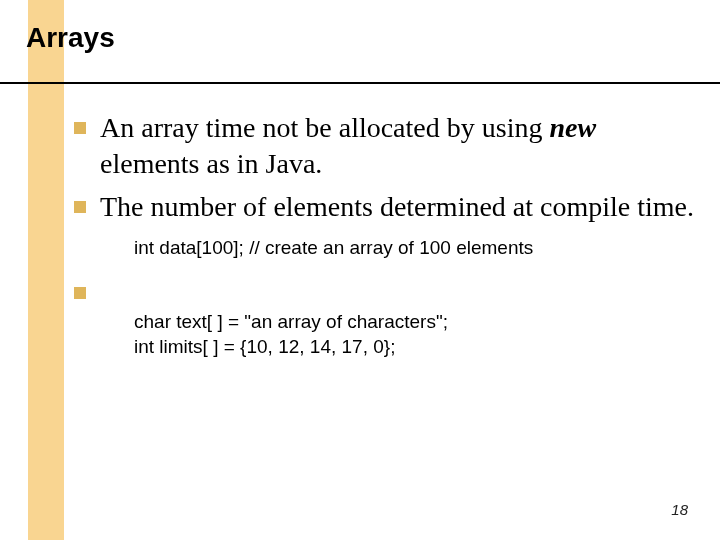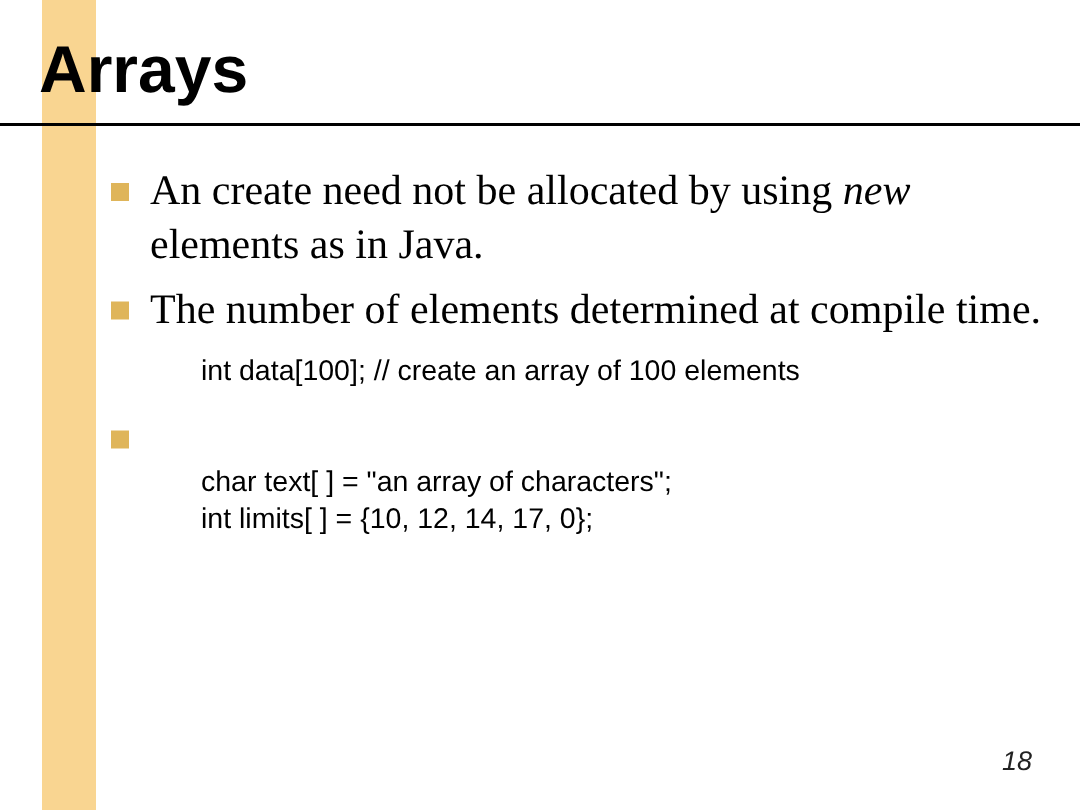--- a/index.html
+++ b/index.html
@@ -21,21 +21,21 @@
     height: 540px;
     background: #f9d591;
     z-index: 0;
   }
   .title {
     position: absolute;
     left: 26px;
     top: 22px;
     font-family: Arial, Helvetica, sans-serif;
     font-weight: bold;
-    font-size: 44px;
+    font-size: 28px;
     z-index: 2;
   }
   .hr-line {
     position: absolute;
     left: 0;
     top: 82px;
     width: 720px;
     height: 2px;
     background: #000;
     z-index: 1;
@@ -59,55 +59,55 @@
     flex-shrink: 0;
     margin-top: 12px;
     margin-right: 14px;
   }
   .bullet-text {
     font-size: 28px;
     line-height: 1.3;
   }
   .bullet-text .kw {
     font-style: italic;
-    font-weight: normal;
+    font-weight: bold;
   }
   .code-block {
     font-family: Arial, Helvetica, sans-serif;
     font-size: 19px;
     margin-left: 60px;
     margin-top: 10px;
     margin-bottom: 14px;
     line-height: 1.35;
   }
   .page-number {
     position: absolute;
     right: 32px;
     bottom: 22px;
     font-family: Arial, Helvetica, sans-serif;
     font-style: italic;
-    font-size: 18px;
+    font-size: 15px;
     color: #222;
     z-index: 2;
   }
 </style>
 </head>
 <body>
 
 <div class="left-band"></div>
 
 <div class="title">Arrays</div>
 <div class="hr-line"></div>
 
 <div class="content">
 
   <div class="bullet-row">
     <div class="bullet"></div>
     <div class="bullet-text">
-      <span>An create need not be allocated by using </span><span class="kw">new</span><span> elements as in Java.</span>
+      <span>An array time not be allocated by using </span><span class="kw">new</span><span> elements as in Java.</span>
     </div>
   </div>
 
   <div class="bullet-row">
     <div class="bullet"></div>
     <div class="bullet-text">
       <span>The number of elements determined at compile time.</span>
     </div>
   </div>
 

